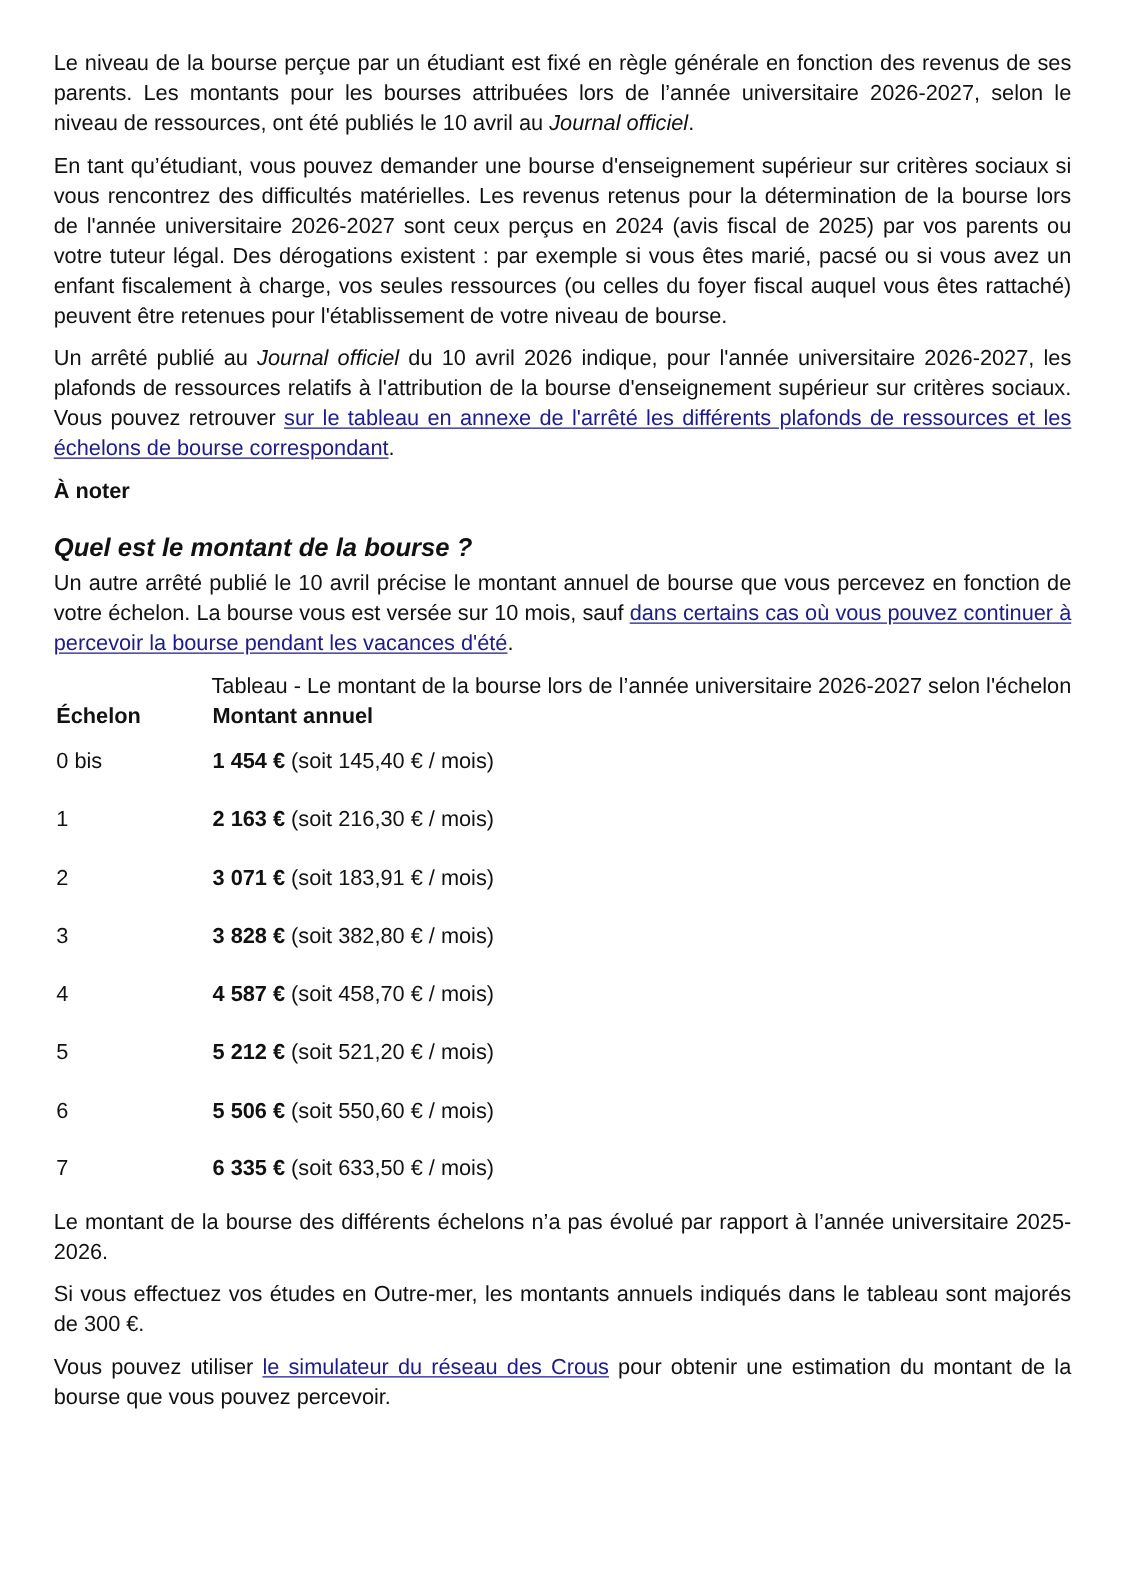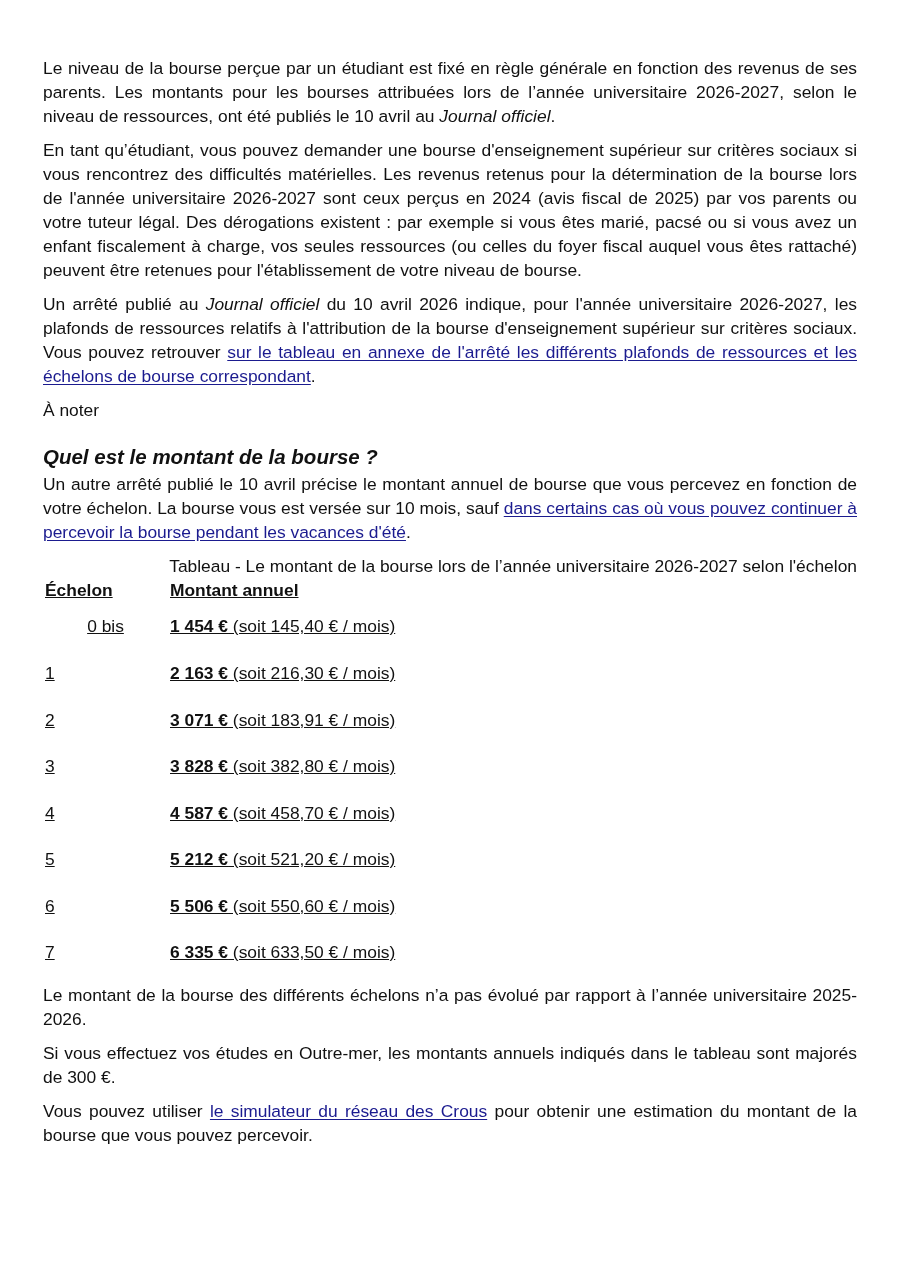--- a/index.html
+++ b/index.html
@@ -11,37 +11,36 @@
       width: 900px;
       height: 1273px;
       overflow: hidden;
       font-family: "Liberation Sans", sans-serif;
       color: #111111;
       font-size: 17.4px;
       line-height: 24px;
     }
     .page {
       position: relative;
-      padding: 21px 43px 0 43px;
+      padding: 38px 43px 0 43px;
       width: 814px;
-      margin-top: 35px;
     }
     p {
       margin: 0 0 10px 0;
       text-align: justify;
     }
     p.first { margin-top: 0; }
     a {
       color: #1b1b8f;
       text-decoration: underline;
       text-underline-offset: 2px;
     }
     em { font-style: italic; }
     .note-title {
-      font-weight: normal;
+      font-weight: bold;
       margin: 0 0 10px 0;
     }
     h2 {
       font-size: 20.5px;
       font-weight: bold;
       margin: 22px 0 2px 0;
       line-height: 26px;
       font-style: italic;
     }
     .caption {
@@ -49,36 +48,35 @@
       text-align: right;
     }
     table {
       border-collapse: collapse;
       margin: 0 0 8px 0;
     }
     th, td {
       text-align: left;
       padding: 0 2px;
       vertical-align: top;
-      text-decoration: underline;
     }
     th {
       font-weight: bold;
       height: 34px;
       line-height: 20px;
       padding-top: 0;
     }
     th.col1, td.col1 { width: 121px; }
     td {
       height: 46.5px;
       line-height: 24px;
       padding-top: 12px;
       box-sizing: border-box;
     }
-    tbody tr:first-child td { padding-top: 0; height: 35px; text-align: center; }
+    tbody tr:first-child td { padding-top: 0; height: 35px; }
     .amount { font-weight: bold; }
   </style>
 </head>
 <body>
 
 <div class="page">
 
   <p class="first"><span>Le niveau de la bourse perçue par un étudiant est fixé en règle générale en fonction des revenus de ses parents. Les montants pour les bourses attribuées lors de l’année universitaire 2026-2027, selon le niveau de ressources, ont été publiés le 10 avril au </span><em>Journal officiel</em><span>.</span></p>
 
   <p>En tant qu’étudiant, vous pouvez demander une bourse d'enseignement supérieur sur critères sociaux si vous rencontrez des difficultés matérielles. Les revenus retenus pour la détermination de la bourse lors de l'année universitaire 2026-2027 sont ceux perçus en 2024 (avis fiscal de 2025) par vos parents ou votre tuteur légal. Des dérogations existent : par exemple si vous êtes marié, pacsé ou si vous avez un enfant fiscalement à charge, vos seules ressources (ou celles du foyer fiscal auquel vous êtes rattaché) peuvent être retenues pour l'établissement de votre niveau de bourse.</p>

